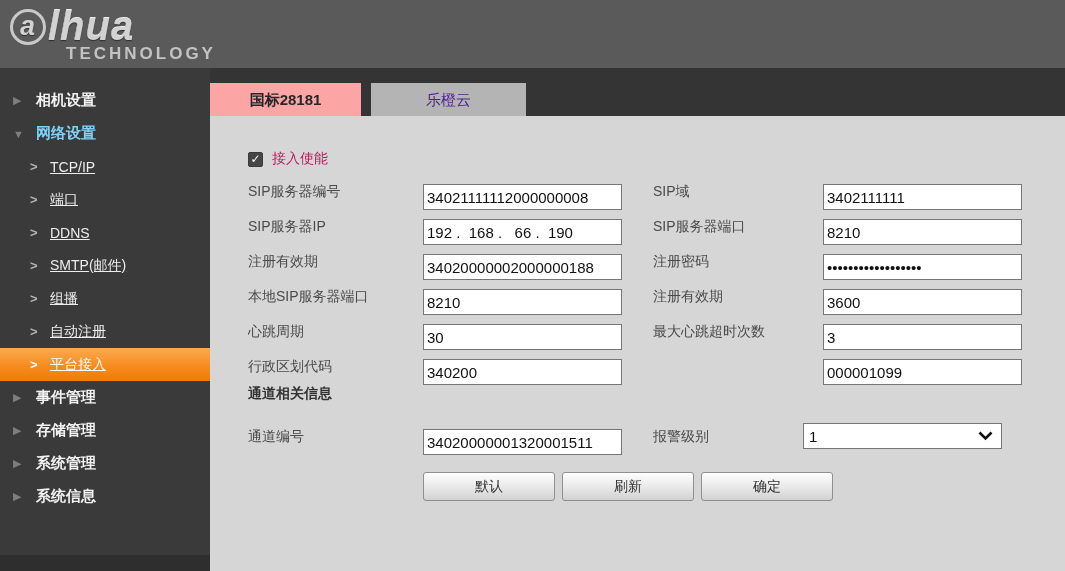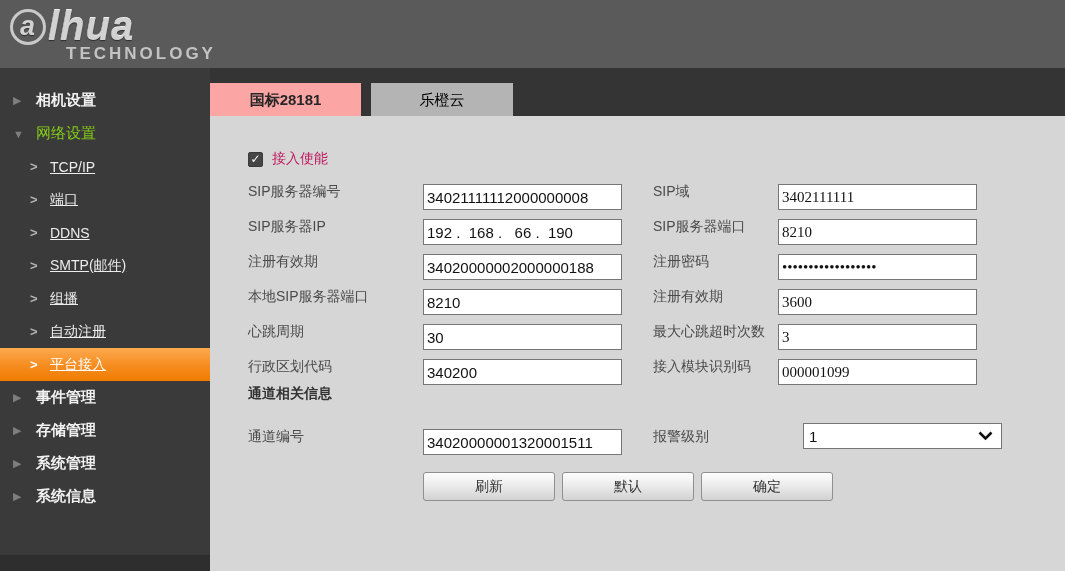--- a/index.html
+++ b/index.html
@@ -17,44 +17,44 @@
              text-shadow:0 1px 1px #2e2e2e; }
   .logo-sub { font-size:17px; letter-spacing:3px; color:#c3c3c3; margin:-5px 0 0 56px; font-weight:bold; }
 
   
   .sidebar { position:absolute; left:0; top:68px; width:210px; height:503px; background:#3a3a3a; padding-top:16px; }
   .sidebar::after { content:""; position:absolute; left:0; bottom:0; width:210px; height:16px; background:#2e2e2e; }
   .nav-item { height:33px; display:flex; align-items:center; cursor:pointer; }
   .nav-group { padding-left:13px; }
   .nav-group .tri { font-size:11px; color:#7e7e7e; width:14px; }
   .nav-group .nav-label { font-size:15px; font-weight:bold; color:#f1f1f1; margin-left:9px; }
-  .nav-group.expanded .nav-label { color:#84cc16; font-weight:normal; }
+  .nav-group.expanded .nav-label { color:#7dd3fc; font-weight:bold; }
   .nav-sub { padding-left:30px; }
   .nav-sub .arrow { font-size:13px; font-weight:bold; color:#b5b5b5; width:12px; }
   .nav-sub .nav-label { font-size:14px; color:#ededed; margin-left:8px;text-decoration:underline; }
   .nav-sub.selected { background:linear-gradient(#fca94e,#f68c1f 55%,#ef7c00); }
   .nav-sub.selected .arrow, .nav-sub.selected .nav-label { color:#ffffff; }
 
   
   .tabstrip { position:absolute; left:210px; top:68px; width:855px; height:48px; background:#343434;
               display:flex; align-items:flex-end; }
   .tab { height:33px; line-height:33px; text-align:center; font-size:15px; cursor:pointer; }
   .tab.active { width:151px; background:#fca5a5; font-weight:bold; color:#262626; }
-  .tab.inactive { width:142px; background:#b4b4b4; color:#000000; margin-left:10px; }
+  .tab.inactive { width:155px; background:#b4b4b4; color:#4c1d95; margin-left:10px; }
 
   
   .content { position:absolute; left:210px; top:116px; width:855px; height:455px; background:#d6d6d6; }
   .frow { position:absolute; left:0; width:751px; height:26px; }
   .flabel { position:absolute; top:0; font-size:14px; color:#4a4a4a; line-height:26px; white-space:nowrap; }
   .flabel.c1 { left:38px; }
   .flabel.c2 { left:443px; }
   .finput { position:absolute; top:0; width:199px; height:26px; border:1px solid #767676; background:#ffffff;
             font-family:"Liberation Sans","DejaVu Sans",sans-serif; font-size:15px; color:#111; padding:0 3px;margin-top:6px; }
   .finput.c1v { left:213px; }
-  .finput.c2v { left:568px;font-family:Liberation Serif, serif; }
+  .finput.c2v { left:613px; }
 
   .enable-row { position:absolute; left:38px; top:35px; height:16px; display:flex; align-items:center; }
   .checkbox { width:15px; height:15px; background:#464646; border:1px solid #3a3a3a; border-radius:2px;
               display:inline-flex; align-items:center; justify-content:center; cursor:pointer; }
   .checkbox .check { color:#ffffff; font-size:12px; font-weight:bold; line-height:1; }
   .enable-label { font-size:14px; color:#be185d; margin-left:9px; }
 
   .section-title { position:absolute; left:38px; top:269px; font-size:14px; font-weight:bold; color:#333333; }
 
   .selectbox { position:absolute; left:593px; top:0; width:199px; height:26px; background:#ffffff;
@@ -183,40 +183,39 @@
     <div class="frow" style="top:202px">
       <label class="flabel c1">心跳周期</label>
       <input class="finput c1v" value="30" style="">
       <label class="flabel c2">最大心跳超时次数</label>
       <input class="finput c2v" value="3" style="">
     </div>
 
     <div class="frow" style="top:237px">
       <label class="flabel c1">行政区划代码</label>
       <input class="finput c1v" value="340200" style="">
-      <label class="flabel c2">接入模块识别码</label>
       <input class="finput c2v" value="000001099" style="">
     </div>
 
     <div class="section-title">通道相关信息</div>
 
     <div class="frow" style="top:307px">
       <label class="flabel c1">通道编号</label>
       <input class="finput c1v" value="34020000001320001511" style="">
       <label class="flabel c2">报警级别</label>
       <div class="selectbox">
         <span class="sel-value">1</span>
         <span class="chev">
           <svg width="15" height="10" viewBox="0 0 15 10">
               <path d="M1.5 1.5 L7.5 7.5 L13.5 1.5" stroke="#111" stroke-width="2.6" fill="none"></path>
             </svg>
         </span>
       </div>
     </div>
 
     <div class="btnrow">
+      <button class="btn">默认</button>
       <button class="btn">刷新</button>
-      <button class="btn">默认</button>
       <button class="btn">确定</button>
     </div>
 
   </div>
 </div>
 
 </body></html>

